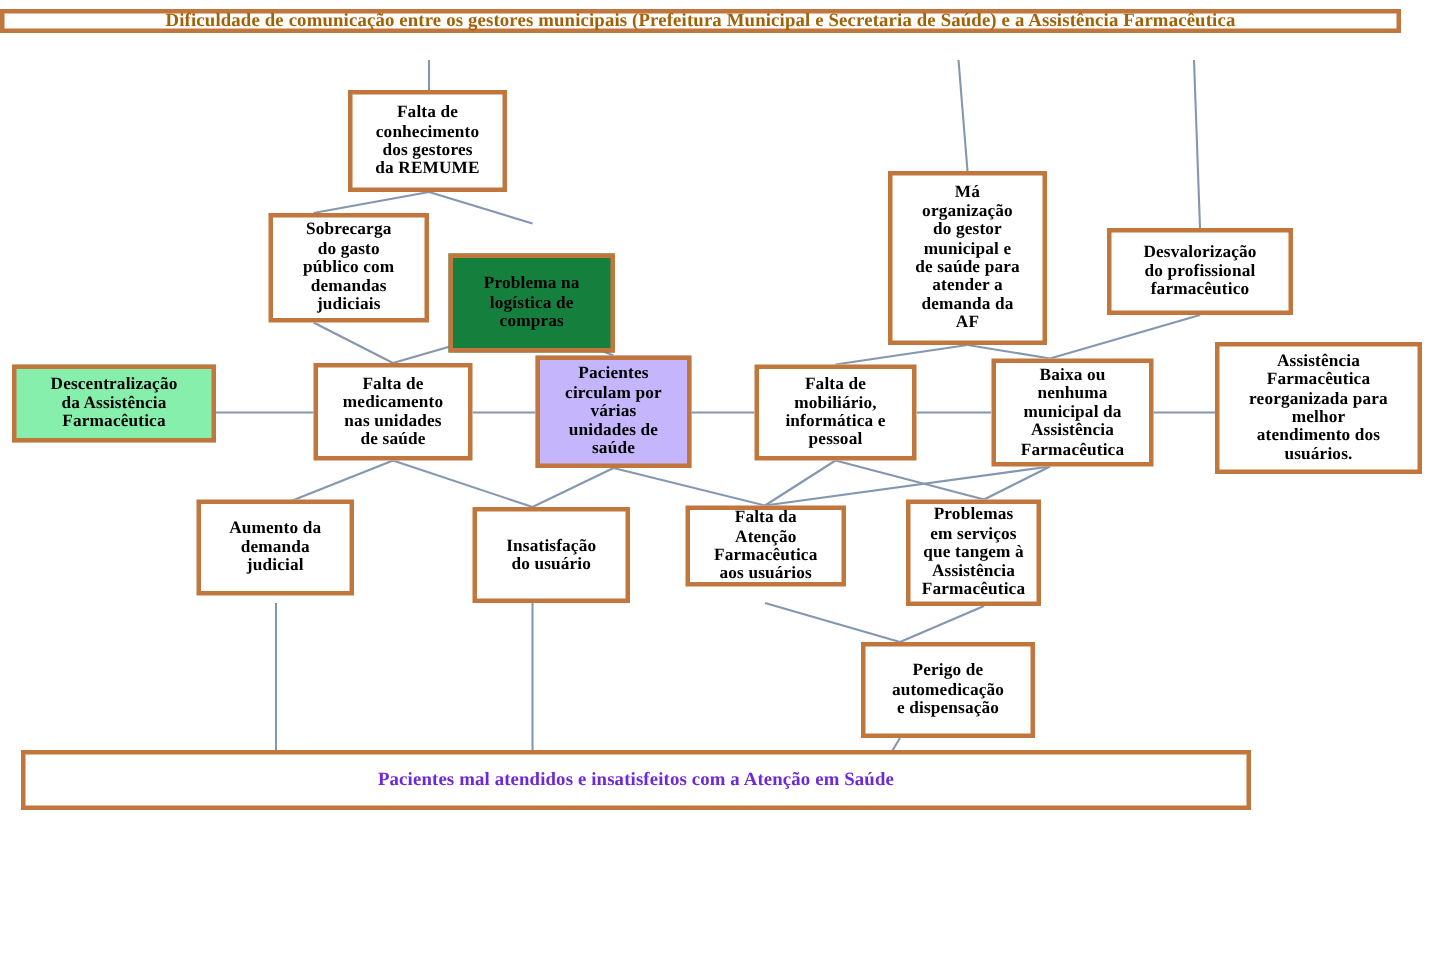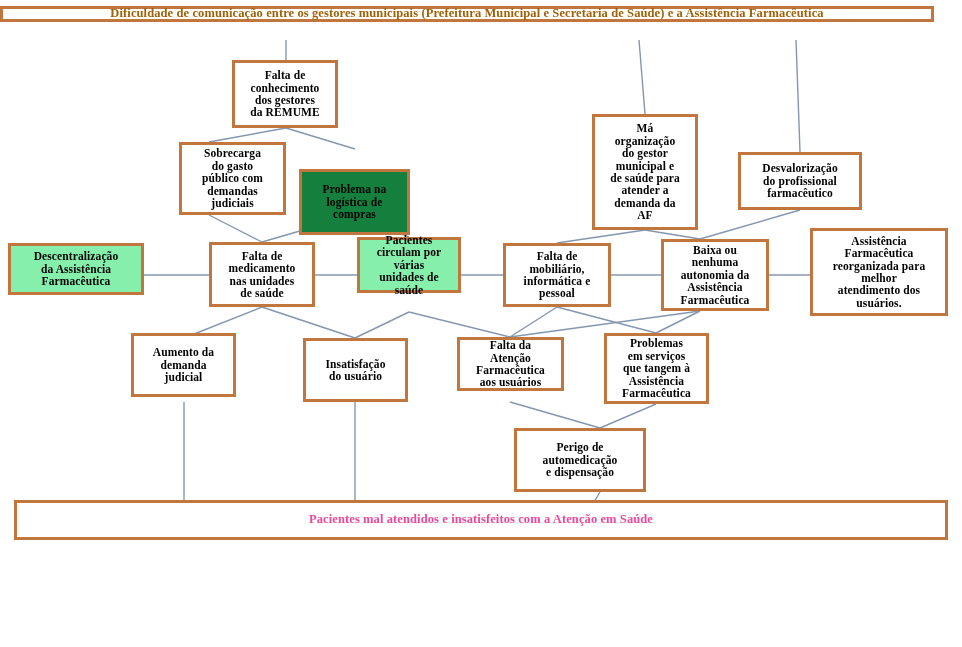--- a/index.html
+++ b/index.html
@@ -128,72 +128,72 @@
         <span>Descentralização
 da Assistência
 Farmacêutica</span>
       </div>
       <div class="node small" style="left: 209px; top: 242px; width: 106px; height: 65px; border-color: rgb(192, 118, 60); background: rgb(255, 255, 255); color: rgb(0, 0, 0);">
         <span>Falta de
 medicamento
 nas unidades
 de saúde</span>
       </div>
-      <div class="node small" style="left: 357px; top: 237px; width: 104px; height: 56px; border-color: rgb(192, 118, 60); background: #86efac; color: rgb(0, 0, 0);">
+      <div class="node small" style="left: 357px; top: 237px; width: 104px; height: 75px; border-color: rgb(192, 118, 60); background: #c4b5fd; color: rgb(0, 0, 0);">
         <span>Pacientes
 circulam por
 várias
 unidades de
 saúde</span>
       </div>
       <div class="node small" style="left: 503px; top: 243px; width: 108px; height: 64px; border-color: rgb(192, 118, 60); background: rgb(255, 255, 255); color: rgb(0, 0, 0);">
         <span>Falta de
 mobiliário,
 informática e
 pessoal</span>
       </div>
       <div class="node small" style="left: 661px; top: 239px; width: 108px; height: 72px; border-color: rgb(192, 118, 60); background: rgb(255, 255, 255); color: rgb(0, 0, 0);">
         <span>Baixa ou
 nenhuma
-autonomia da
+municipal da
 Assistência
 Farmacêutica</span>
       </div>
       <div class="node small" style="left: 810px; top: 228px; width: 138px; height: 88px; border-color: rgb(192, 118, 60); background: rgb(255, 255, 255); color: rgb(0, 0, 0);">
         <span>Assistência
 Farmacêutica
 reorganizada para
 melhor
 atendimento dos
 usuários.</span>
       </div>
       <div class="node small" style="left: 131px; top: 333px; width: 105px; height: 64px; border-color: rgb(192, 118, 60); background: rgb(255, 255, 255); color: rgb(0, 0, 0);">
         <span>Aumento da
 demanda
 judicial</span>
       </div>
-      <div class="node small" style="left: 303px; top: 338px; width: 105px; height: 64px; border-color: rgb(192, 118, 60); background: rgb(255, 255, 255); color: rgb(0, 0, 0);">
+      <div class="node small" style="left: 315px; top: 338px; width: 105px; height: 64px; border-color: rgb(192, 118, 60); background: rgb(255, 255, 255); color: rgb(0, 0, 0);">
         <span>Insatisfação
 do usuário</span>
       </div>
       <div class="node small" style="left: 457px; top: 337px; width: 107px; height: 54px; border-color: rgb(192, 118, 60); background: rgb(255, 255, 255); color: rgb(0, 0, 0);">
         <span>Falta da
 Atenção
 Farmacêutica
 aos usuários</span>
       </div>
-      <div class="node small" style="left: 604px; top: 333px; width: 105px; height: 71px; border-color: rgb(192, 118, 60); background: rgb(255, 255, 255); color: rgb(0, 0, 0);">
+      <div class="node small" style="left: 604px; top: 333px; width: 90px; height: 71px; border-color: rgb(192, 118, 60); background: rgb(255, 255, 255); color: rgb(0, 0, 0);">
         <span>Problemas
 em serviços
 que tangem à
 Assistência
 Farmacêutica</span>
       </div>
-      <div class="node small" style="left: 514px; top: 428px; width: 132px; height: 64px; border-color: rgb(192, 118, 60); background: rgb(255, 255, 255); color: rgb(0, 0, 0); align-items: center;">
+      <div class="node small" style="left: 574px; top: 428px; width: 116px; height: 64px; border-color: rgb(192, 118, 60); background: rgb(255, 255, 255); color: rgb(0, 0, 0); align-items: center;">
         <span>Perigo de
 automedicação
 e dispensação</span>
       </div>
-      <div class="node banner" style="left: 14px; top: 500px; width: 934px; height: 40px; border-color: rgb(192, 118, 60); background: rgb(255, 255, 255); color: #ec4899;">
+      <div class="node banner" style="left: 14px; top: 500px; width: 820px; height: 40px; border-color: rgb(192, 118, 60); background: rgb(255, 255, 255); color: #6d28d9;">
         <span>Pacientes mal atendidos e insatisfeitos com a Atenção em Saúde</span>
       </div>
     </div>
 </div>
 
 </body></html>

